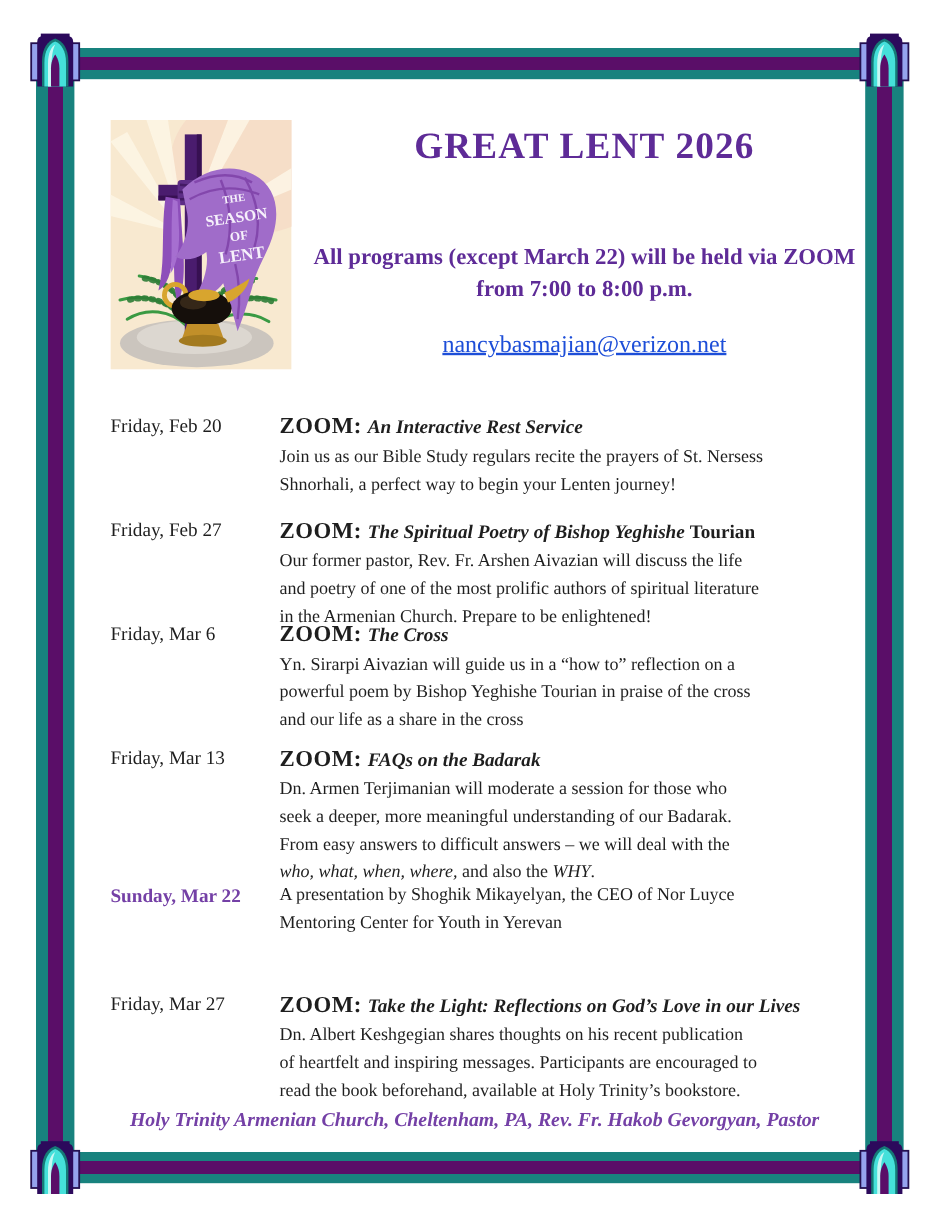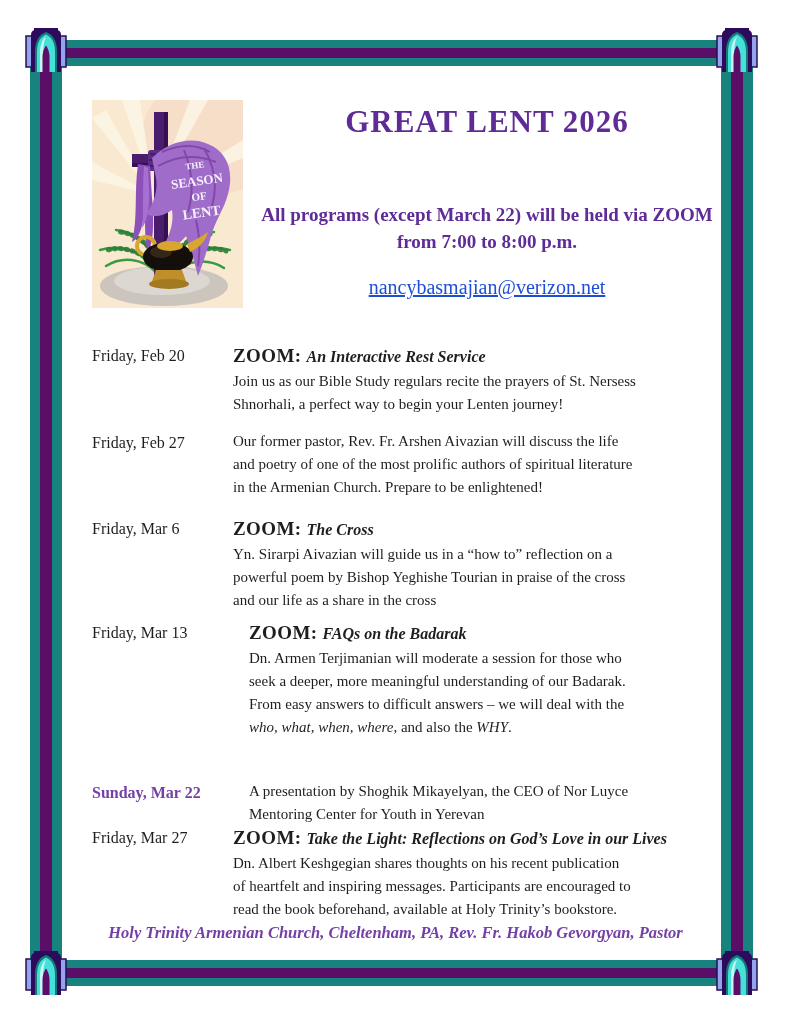--- a/index.html
+++ b/index.html
@@ -58,21 +58,21 @@
   .title-line{line-height:25px;margin-bottom:1px;white-space:nowrap;}
   .mode{
     font-weight:bold;font-size:19px;letter-spacing:0.4px;color:#1e1e1e;
   }
   .mode.purple{color:#7440a6;}
   .etitle{font-weight:bold;font-style:italic;font-size:16px;margin-left:5px;color:#1e1e1e;}
   .etitle-plain{font-weight:bold;font-size:16px;margin-left:4px;color:#1e1e1e;}
   .mode-suffix{font-weight:bold;font-size:17px;margin-left:7px;color:#7440a6;}
   .desc-line{font-size:15px;line-height:23px;color:#1e1e1e;white-space:nowrap;}
   .ev1{top:343px;} .ev2{top:430px;} .ev3{top:516px;}
-  .ev4{top:620px;gap:16px;} .ev5{top:780px;gap:16px;} .ev6{top:825px;}
+  .ev4{top:620px;} .ev5{top:735px;} .ev6{top:825px;}
   
   .footer{
     position:absolute;left:46px;top:923px;width:699px;text-align:center;
     font-weight:bold;font-style:italic;font-size:16.5px;color:#7440a6;
     white-space:nowrap;
   }
 </style>
 </head>
 <body>
 
@@ -207,20 +207,23 @@
         <span class="mode">ZOOM:</span><span class="etitle">An Interactive Rest Service</span>
       </div>
       <div class="desc-line">Join us as our Bible Study regulars recite the prayers of St. Nersess</div>
       <div class="desc-line">Shnorhali, a perfect way to begin your Lenten journey!</div>
     </div>
   </div>
 
   <div class="event ev2">
     <div class="event-date">Friday, Feb 27</div>
     <div class="event-body">
+      <div class="title-line">
+        <span class="mode">ZOOM:</span><span class="etitle">The Spiritual Poetry of Bishop Yeghishe</span><span class="etitle-plain">Tourian</span>
+      </div>
       <div class="desc-line">Our former pastor, Rev. Fr. Arshen Aivazian will discuss the life</div>
       <div class="desc-line">and poetry of one of the most prolific authors of spiritual literature</div>
       <div class="desc-line">in the Armenian Church. Prepare to be enlightened!</div>
     </div>
   </div>
 
   <div class="event ev3">
     <div class="event-date">Friday, Mar 6</div>
     <div class="event-body">
       <div class="title-line">

